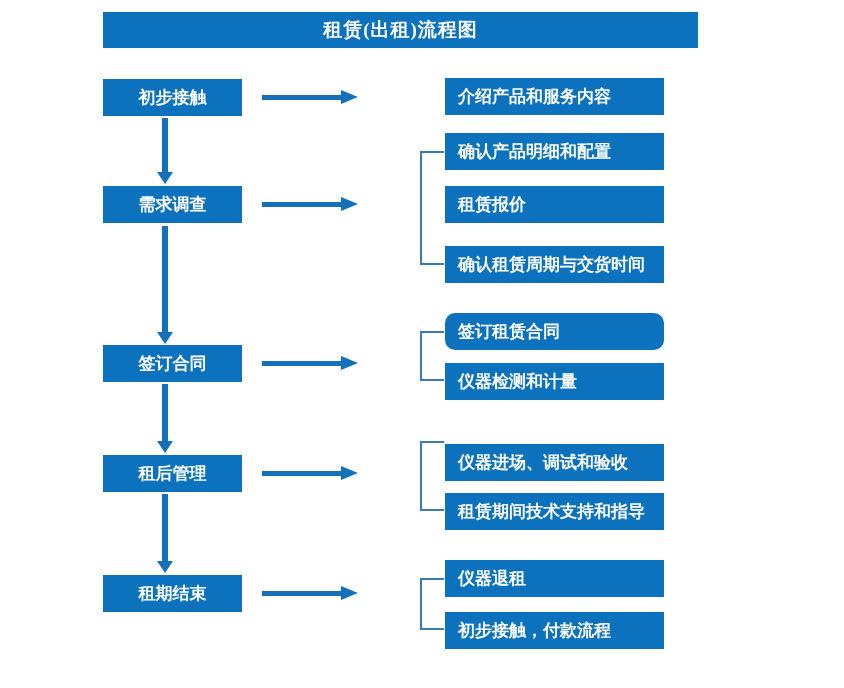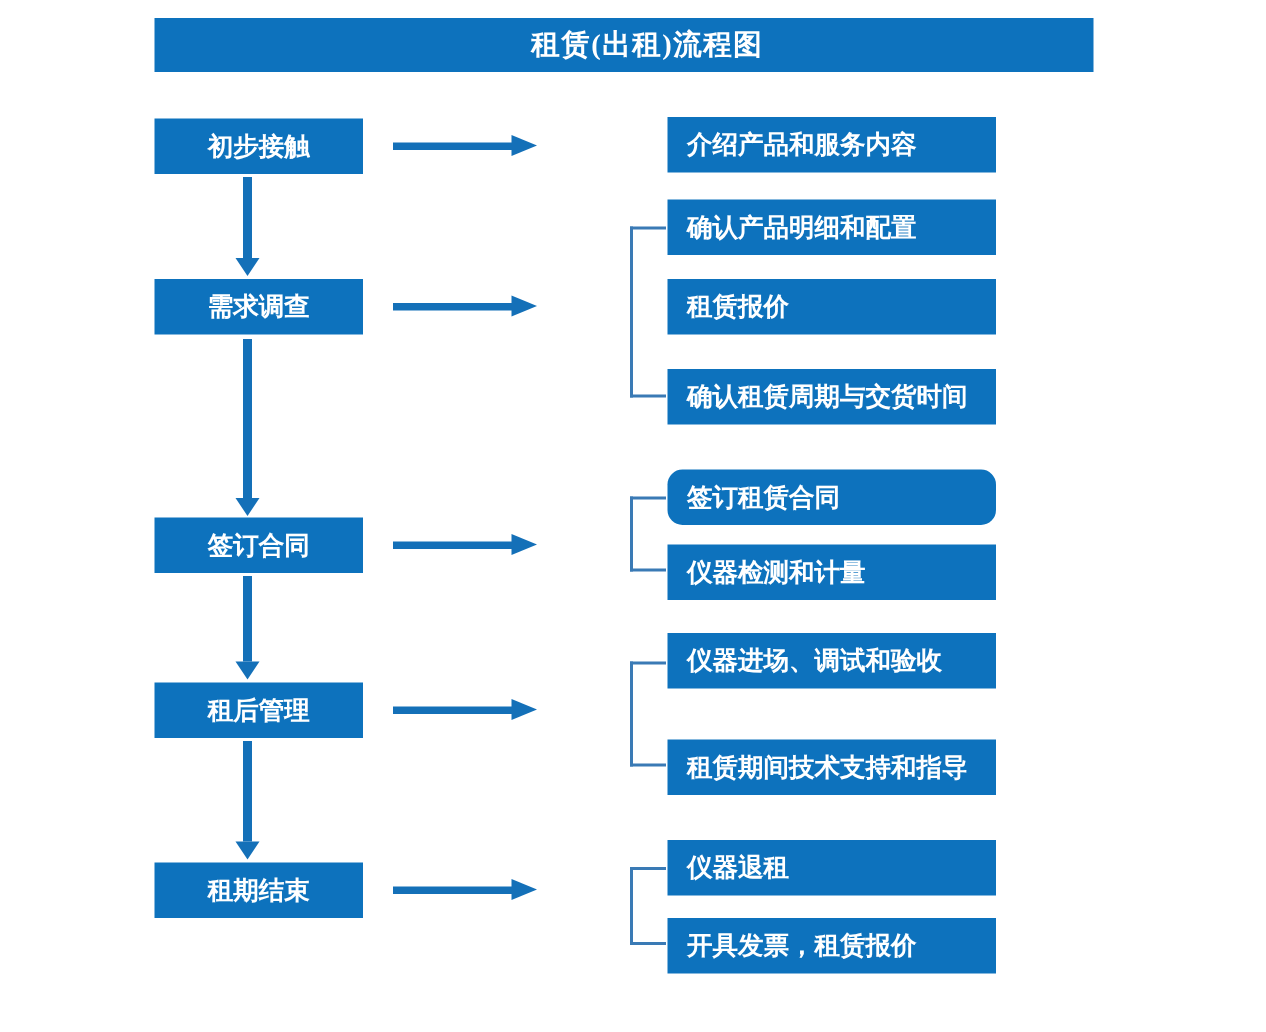--- a/index.html
+++ b/index.html
@@ -9,21 +9,21 @@
     font-family:"Liberation Serif","DejaVu Serif",serif;
     position:relative;
     overflow:hidden;
   }
   #canvas{position:absolute;inset:0;}
 
   .title-bar{
     position:absolute;
     left:103px;top:12px;width:595px;height:36px;
     background:#0d72bd;
-    display:flex;align-items:center;justify-content:center;padding-left:31px;
+    display:flex;align-items:center;justify-content:center;
   }
   .title-bar .title-text{
     color:#ffffff;
     font-size:19px;
     font-weight:bold;
     letter-spacing:1px;
     font-family:"Liberation Serif","DejaVu Serif",serif;
   }
 
   
@@ -183,27 +183,27 @@
     <span class="detail-label">确认租赁周期与交货时间</span>
   </div>
 
   <div class="detail-box" style="top:313px;border-radius:10px;">
     <span class="detail-label">签订租赁合同</span>
   </div>
   <div class="detail-box" style="top:363px;">
     <span class="detail-label">仪器检测和计量</span>
   </div>
 
-  <div class="detail-box" style="top:422px;">
+  <div class="detail-box" style="top:444px;">
     <span class="detail-label">仪器进场、调试和验收</span>
   </div>
   <div class="detail-box" style="top:493px;">
     <span class="detail-label">租赁期间技术支持和指导</span>
   </div>
 
   <div class="detail-box" style="top:560px;">
     <span class="detail-label">仪器退租</span>
   </div>
   <div class="detail-box" style="top:612px;">
-    <span class="detail-label">开具发票，租赁报价</span>
+    <span class="detail-label">初步接触，付款流程</span>
   </div>
 
 </div>
 
 </body></html>

